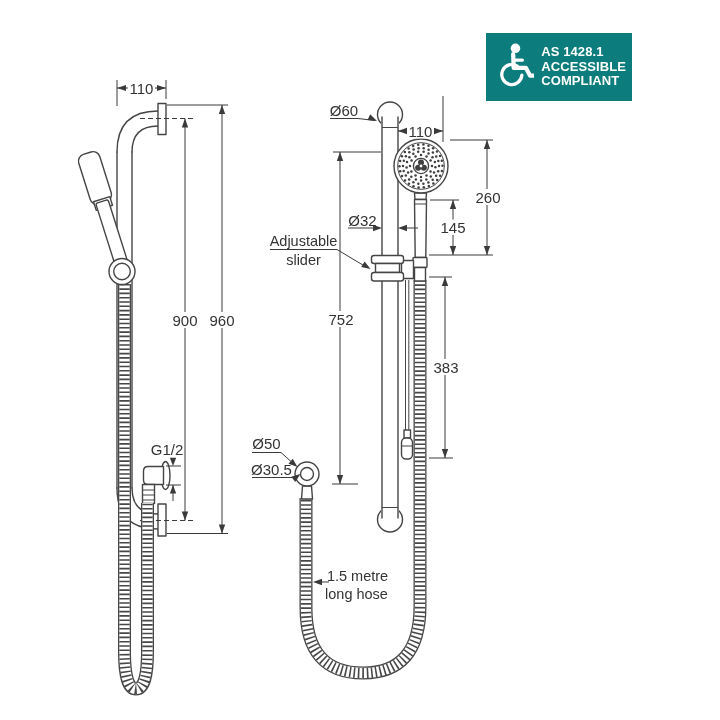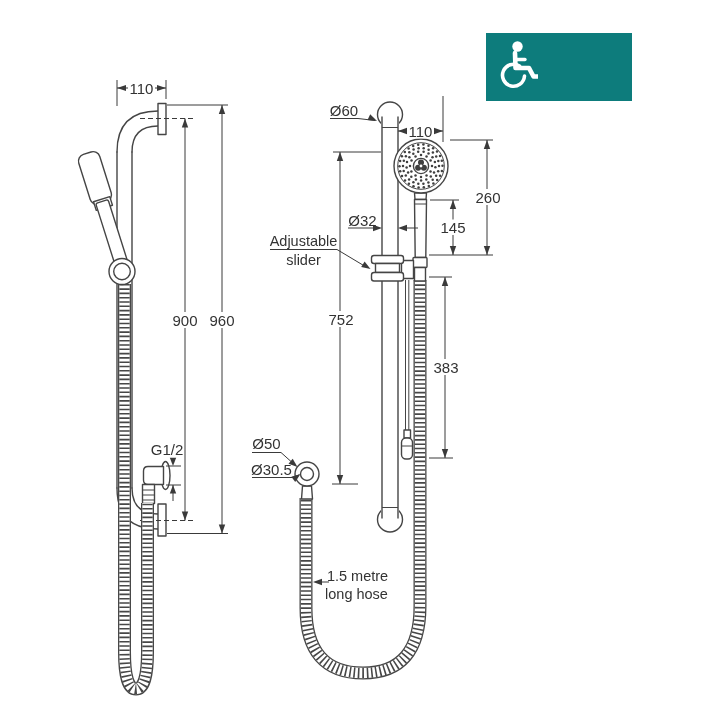--- a/index.html
+++ b/index.html
@@ -339,15 +339,20 @@
   </g>
 </svg>
 
 <div class="badge">
   <svg width="44" height="58" viewBox="0 0 44 58">
     <circle cx="23.5" cy="8.5" r="5.2" fill="#ffffff"></circle>
     <path d="M21,15 L21.5,30 L35,30 L39.5,38.5 L43,38.5" stroke="#ffffff" stroke-width="4.6" fill="none" stroke-linecap="round" stroke-linejoin="round"></path>
     <path d="M21.5,21.5 L31,21.5" stroke="#ffffff" stroke-width="3.4" fill="none" stroke-linecap="round"></path>
     <path d="M25.5,28 A 11,11 0 1 0 30.5,38" stroke="#ffffff" stroke-width="3.6" fill="none" stroke-linecap="round"></path>
   </svg>
+  <div class="badge-text">
+    <div class="badge-line">AS 1428.1</div>
+    <div class="badge-line">ACCESSIBLE</div>
+    <div class="badge-line">COMPLIANT</div>
+  </div>
 </div>
 
 </div>
 
 </body></html>

